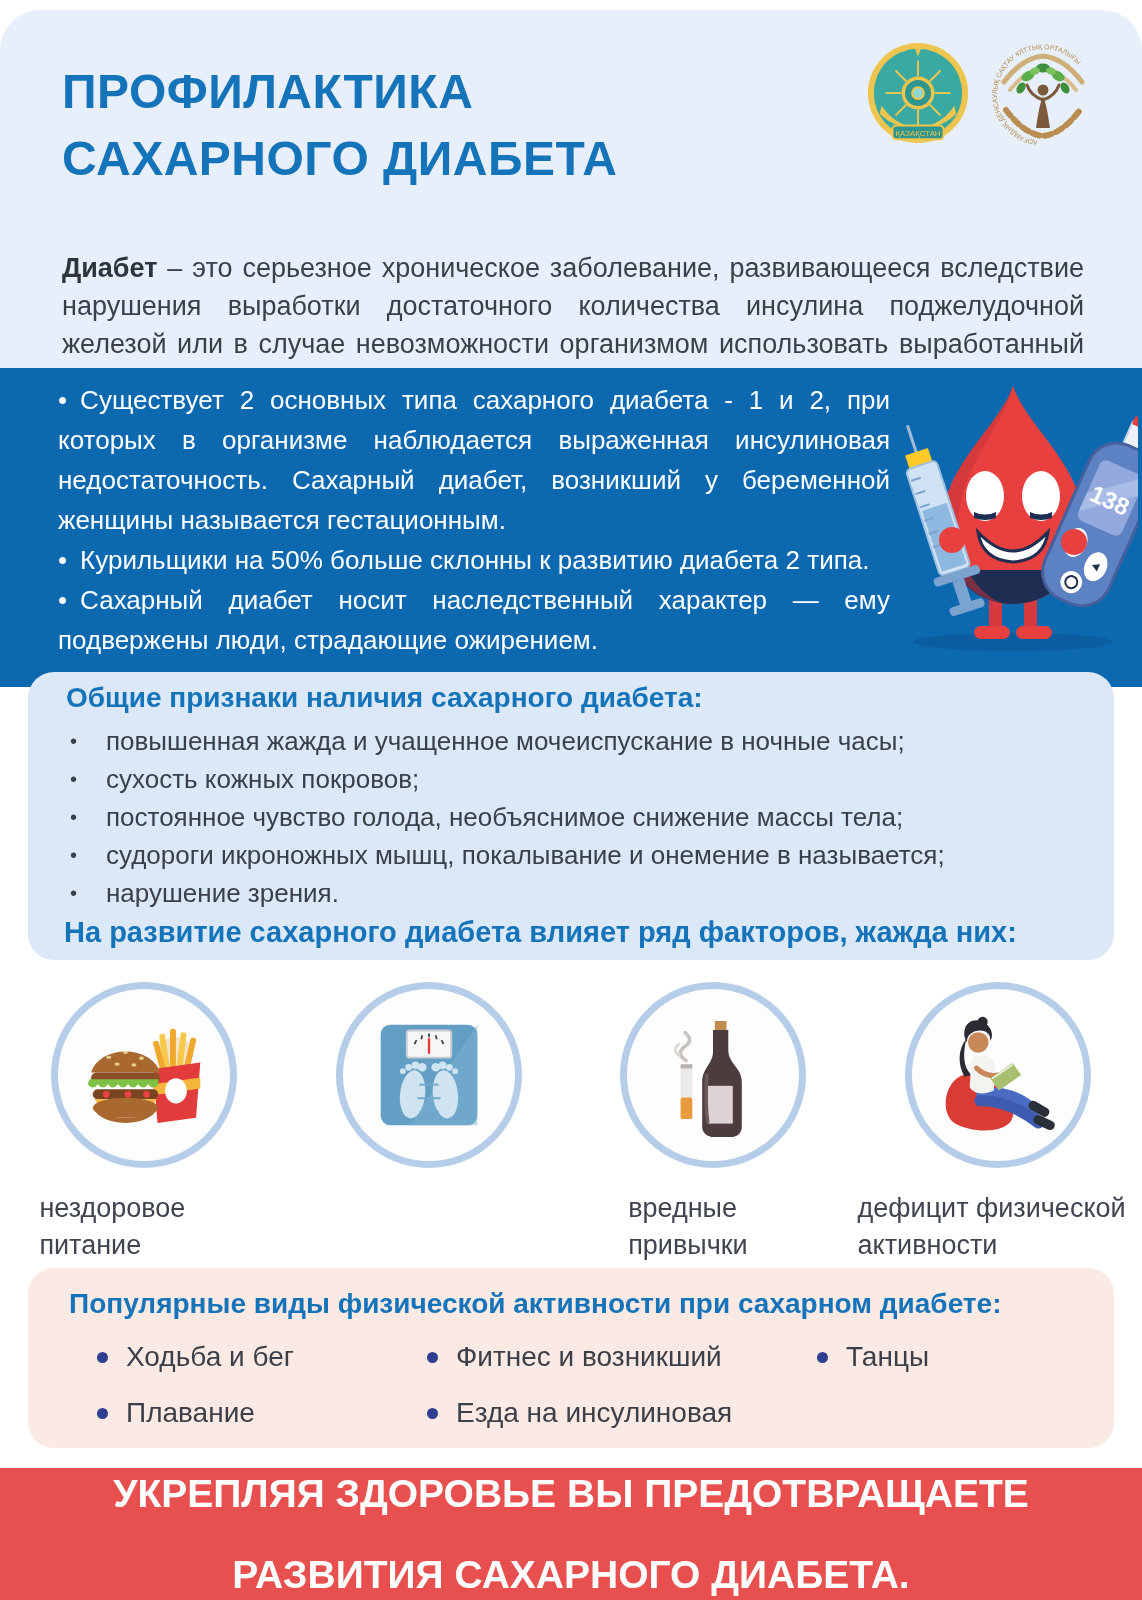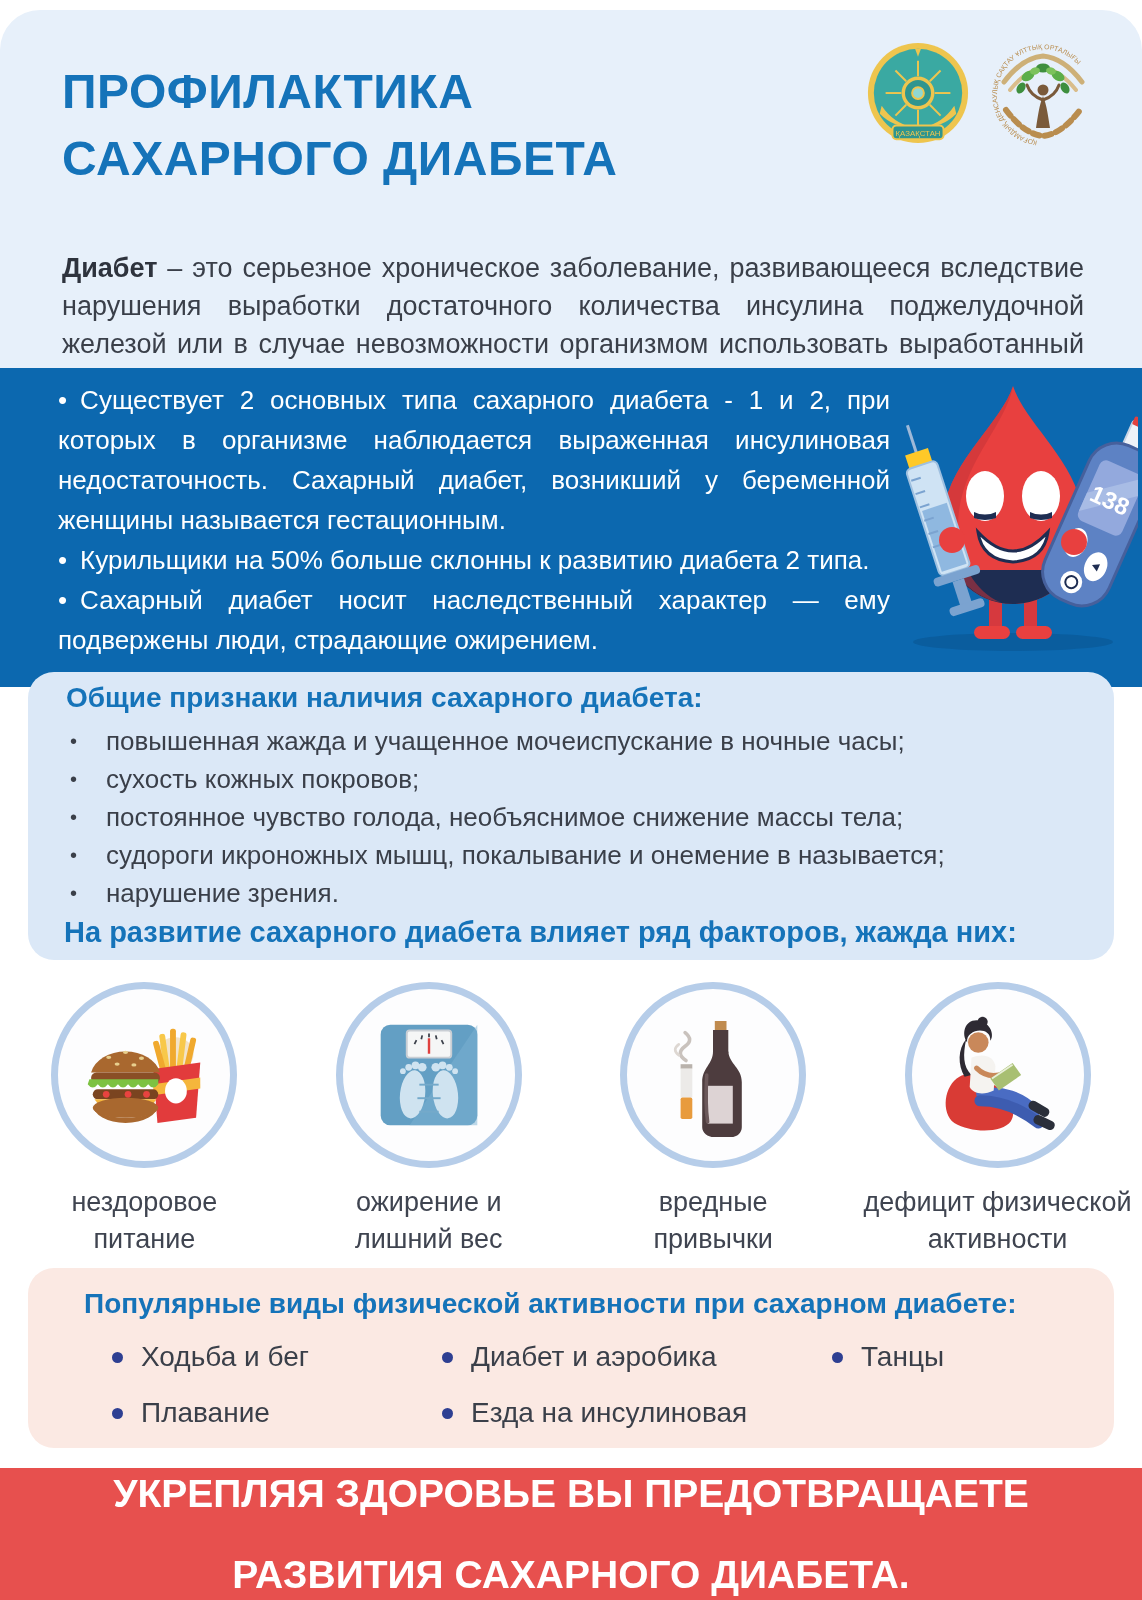--- a/index.html
+++ b/index.html
@@ -51,31 +51,31 @@
     position:absolute;top:982px;left:0;right:0;
     display:flex;justify-content:space-evenly;
   }
   .factor{display:flex;flex-direction:column;align-items:center;width:280px;}
   .factor-circle{
     width:172px;height:172px;border-radius:50%;
     border:7px solid #b6cde9;background:#fdfdfe;
     display:flex;align-items:center;justify-content:center;
   }
   .factor-label{
-    margin-top:16px;text-align:center;color:#3f4450;
+    margin-top:22px;text-align:left;color:#3f4450;
     font-size:27px;line-height:37px;
   }
   .factor:nth-child(1) .factor-label{max-width:210px;}
   .factor:nth-child(2) .factor-label{max-width:220px;}
   .factor:nth-child(3) .factor-label{max-width:170px;}
   .factor:nth-child(4) .factor-label{max-width:300px;}
   
   .activities-section{
     position:absolute;top:1268px;left:28px;right:28px;height:180px;
-    background:#fbe9e3;border-radius:26px;padding:20px 30px 0 56px;box-sizing:border-box;
+    background:#fbe9e3;border-radius:26px;padding:20px 30px 0 41px;box-sizing:border-box;
   }
   .activities-heading{color:#1573b9;font-size:28px;font-weight:bold;margin:0;}
   .activities-cols{display:flex;margin-top:20px;}
   .activities-col{list-style:none;margin:0;padding:0;}
   .activities-col:nth-child(1){width:330px;margin-left:28px;}
   .activities-col:nth-child(2){width:390px;}
   .activities-col li{
     color:#3a3f49;font-size:28px;line-height:34px;margin-bottom:22px;
     display:flex;align-items:center;
   }
@@ -302,21 +302,20 @@
               <circle cx="74" cy="50" r="4"></circle>
               <circle cx="67" cy="52" r="4.5"></circle>
           </g>
           <g stroke="#74a9ca" stroke-width="2">
               <line x1="50" y1="70" x2="70" y2="70"></line>
               <line x1="48" y1="84" x2="72" y2="84"></line>
               <line x1="50" y1="98" x2="70" y2="98"></line>
             </g>
         </svg>
       </div>
-      <div class="factor-label">ожирение и лишний вес</div>
     </div>
 
     <div class="factor">
       <div class="factor-circle">
         <svg width="112" height="126" viewBox="0 0 120 140">
           <g>
             <rect x="62" y="10" width="13" height="13" fill="#c08b4f"></rect>
             <rect x="60" y="20" width="17" height="26" fill="#4d3c3e"></rect>
             <path d="M60 44 C60 58 48 62 48 78 L48 128 C48 134 54 139 61 139 L80 139 C87 139 92 134 92 128 L92 78 C92 62 78 58 77 44 Z" fill="#4d3c3e"></path>
             <rect x="54" y="82" width="28" height="42" fill="#ddd3d4"></rect>
@@ -358,21 +357,21 @@
   </div>
 
   <div class="activities-section">
     <p class="activities-heading">Популярные виды физической активности при сахарном диабете:</p>
     <div class="activities-cols">
       <ul class="activities-col">
         <li>Ходьба и бег</li>
         <li>Плавание</li>
       </ul>
       <ul class="activities-col">
-        <li>Диабет и аэробика</li>
+        <li>Фитнес и возникший</li>
         <li>Езда на инсулиновая</li>
       </ul>
       <ul class="activities-col">
         <li>Танцы</li>
       </ul>
     </div>
   </div>
 
   <div class="banner">
     <div>УКРЕПЛЯЯ ЗДОРОВЬЕ ВЫ ПРЕДОТВРАЩАЕТЕ</div>

